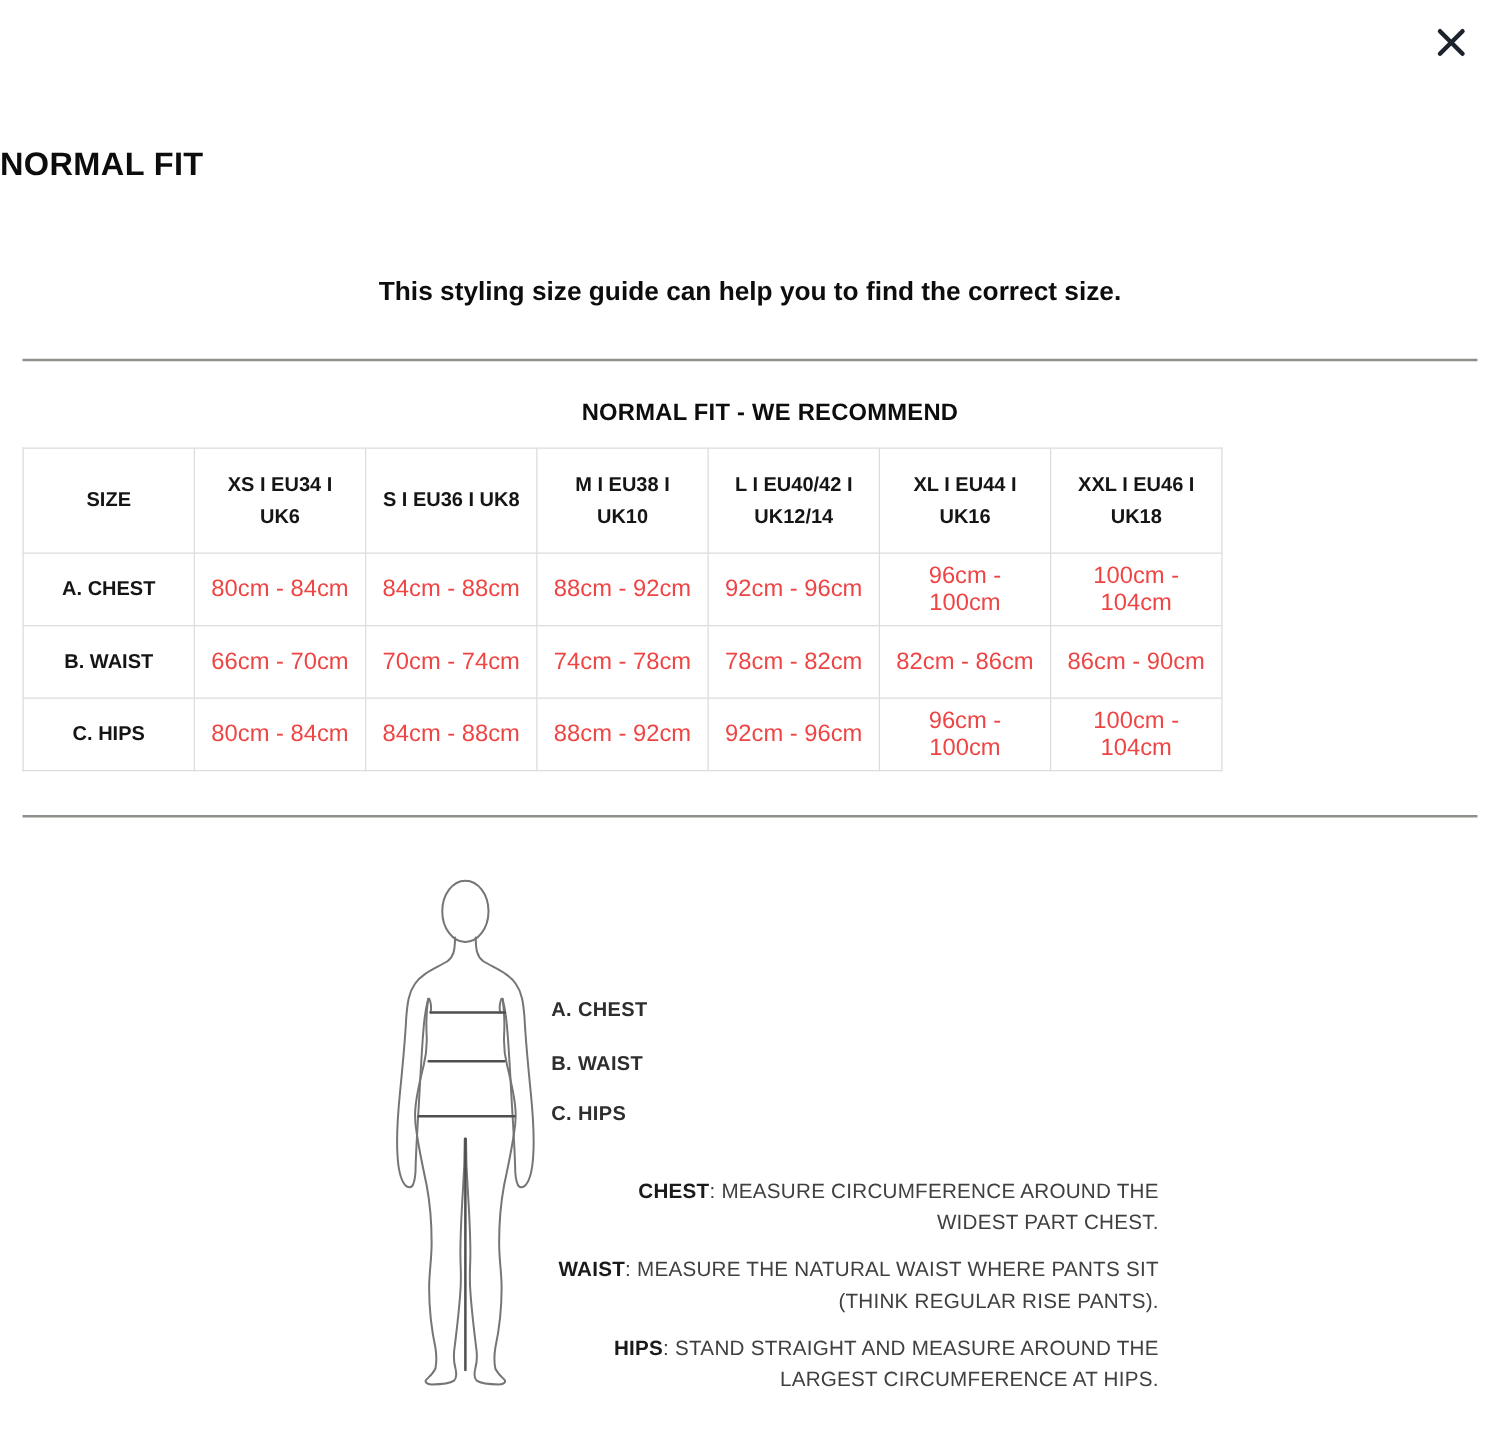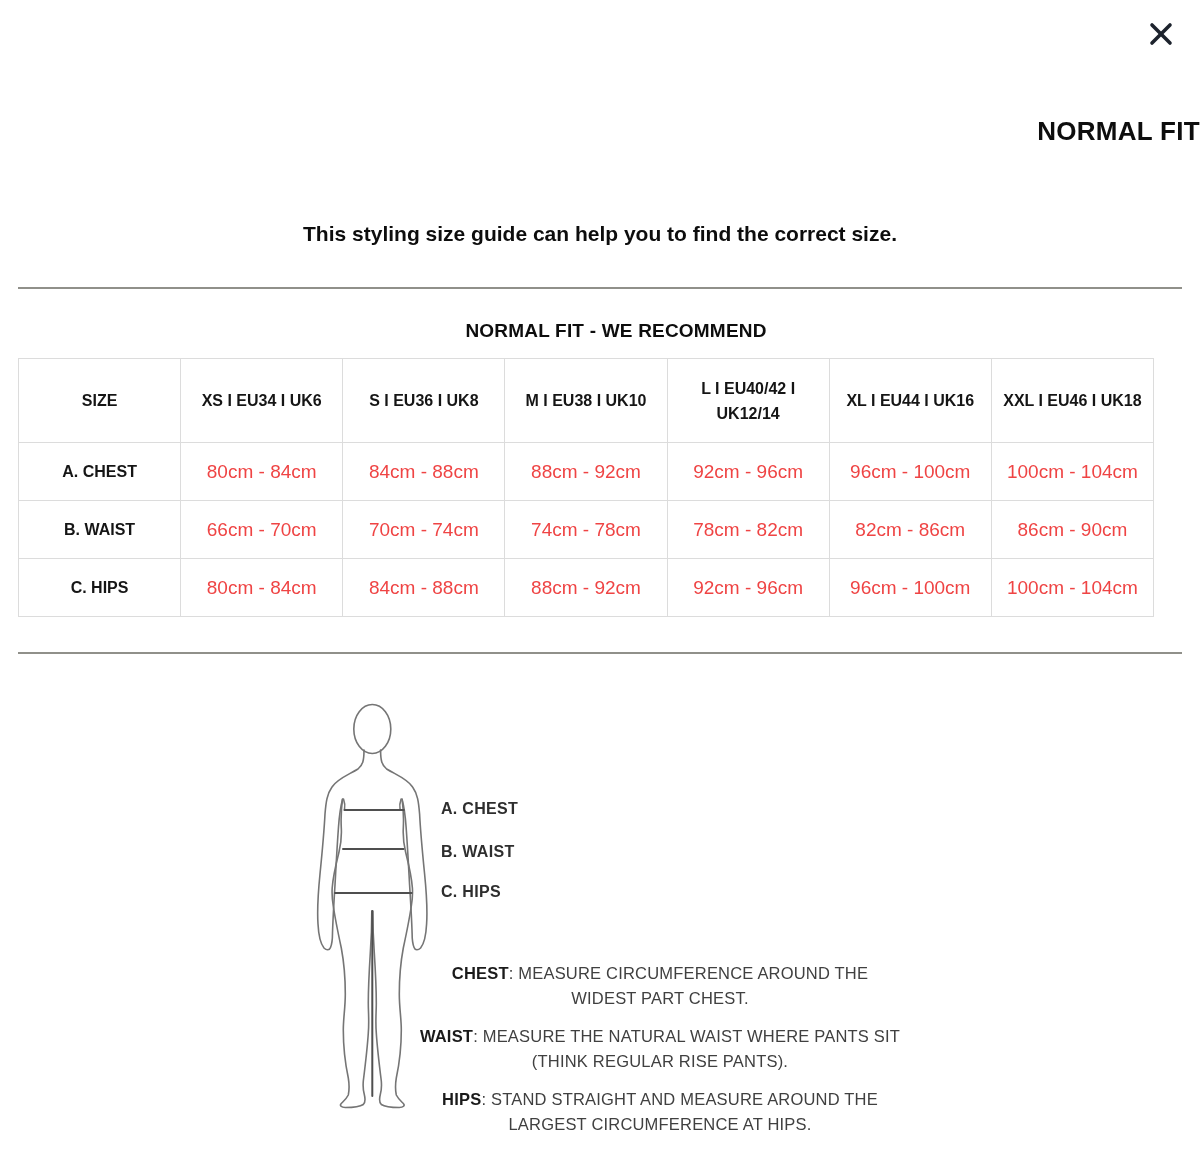--- a/index.html
+++ b/index.html
@@ -28,21 +28,21 @@
     align-items: center;
     justify-content: center;
   }
 
   
   .title {
     position: absolute;
     top: 116px;
     left: 0;
     width: 100%;
-    text-align: right;
+    text-align: left;
     font-size: 26px;
     font-weight: bold;
     letter-spacing: 0.3px;
     color: #0d0d0d;
   }
   .subtitle {
     position: absolute;
     top: 183px;
     left: 0;
     width: 100%;
@@ -74,21 +74,21 @@
     letter-spacing: 0.2px;
     color: #0d0d0d;
     padding-left: 16px;
   }
 
   
   .size-table {
     position: absolute;
     top: 358px;
     left: 18px;
-    width: 1136px;
+    width: 960px;
     border-collapse: collapse;
     table-layout: fixed;
   }
   .size-table th, .size-table td {
     border: 1px solid #dcdcdc;
     text-align: center;
     vertical-align: middle;
     padding: 0 10px;
     background: #ffffff;
   }
@@ -129,24 +129,23 @@
     white-space: nowrap;
   }
   .figure-label.chest { top: 800px; }
   .figure-label.waist { top: 843px; }
   .figure-label.hips  { top: 883px; }
 
   
   .instructions {
     position: absolute;
     top: 941px;
-    left: 415px;
+    left: 437px;
     width: 490px;
-    text-align: center;
-    margin-top: 20px;
+    text-align: right;
   }
   .instructions p {
     margin: 0 0 13px 0;
     font-size: 16.5px;
     line-height: 25px;
     letter-spacing: 0.2px;
     color: #404040;
   }
   .instructions .instr-label {
     font-weight: bold;

